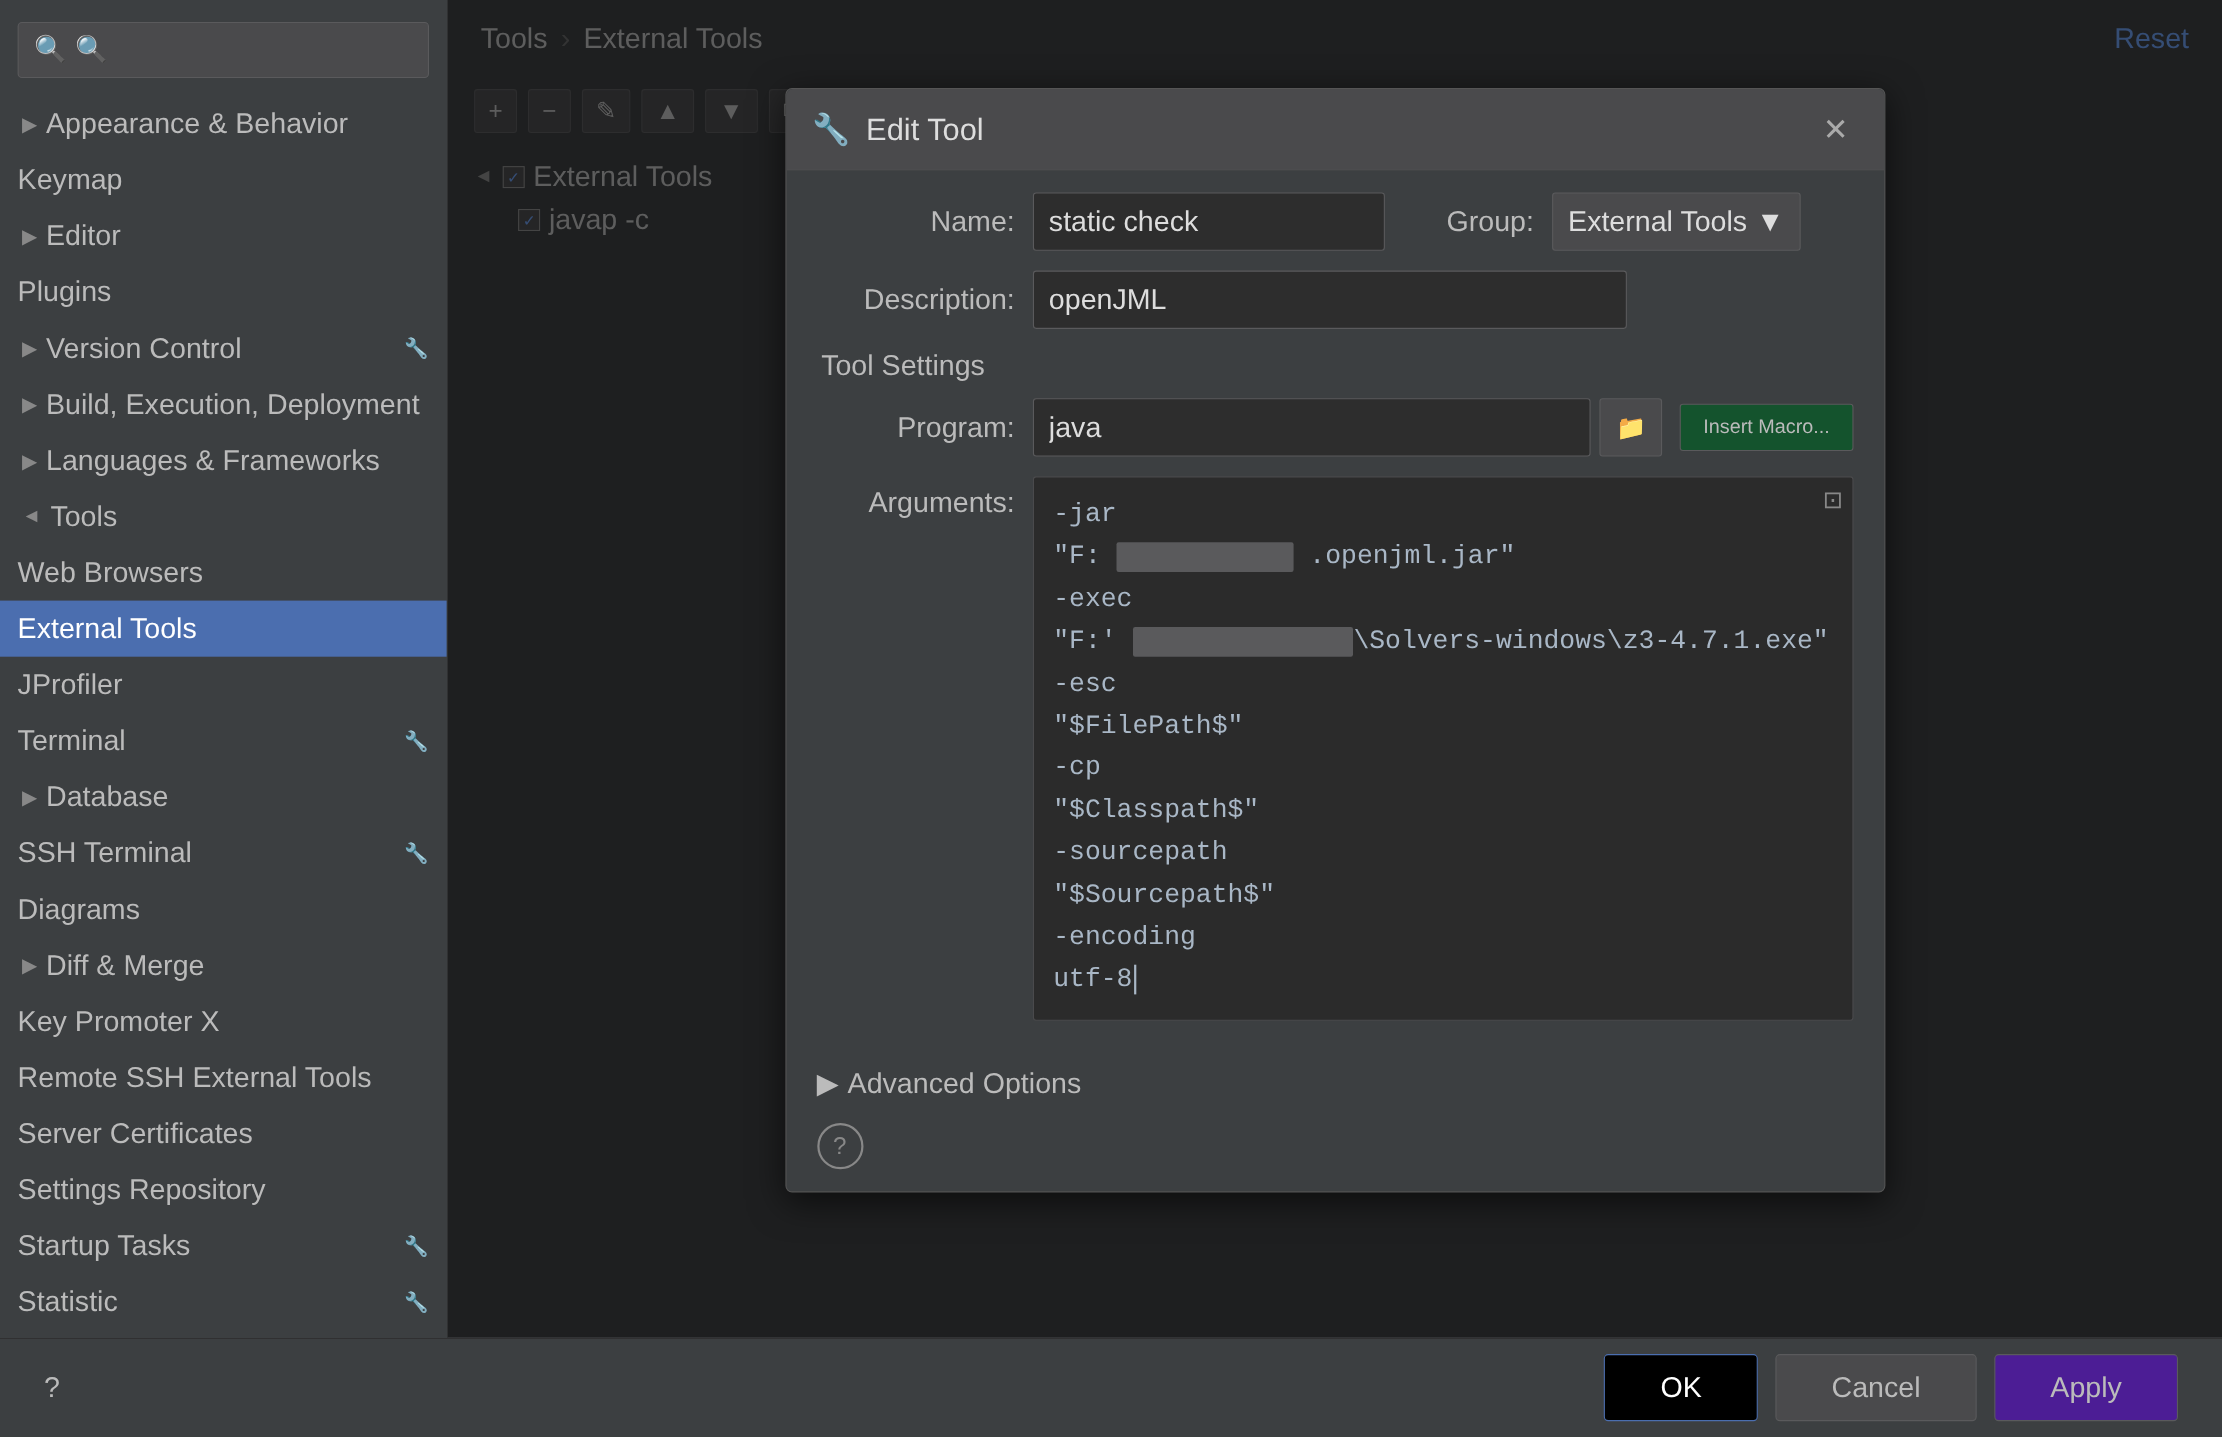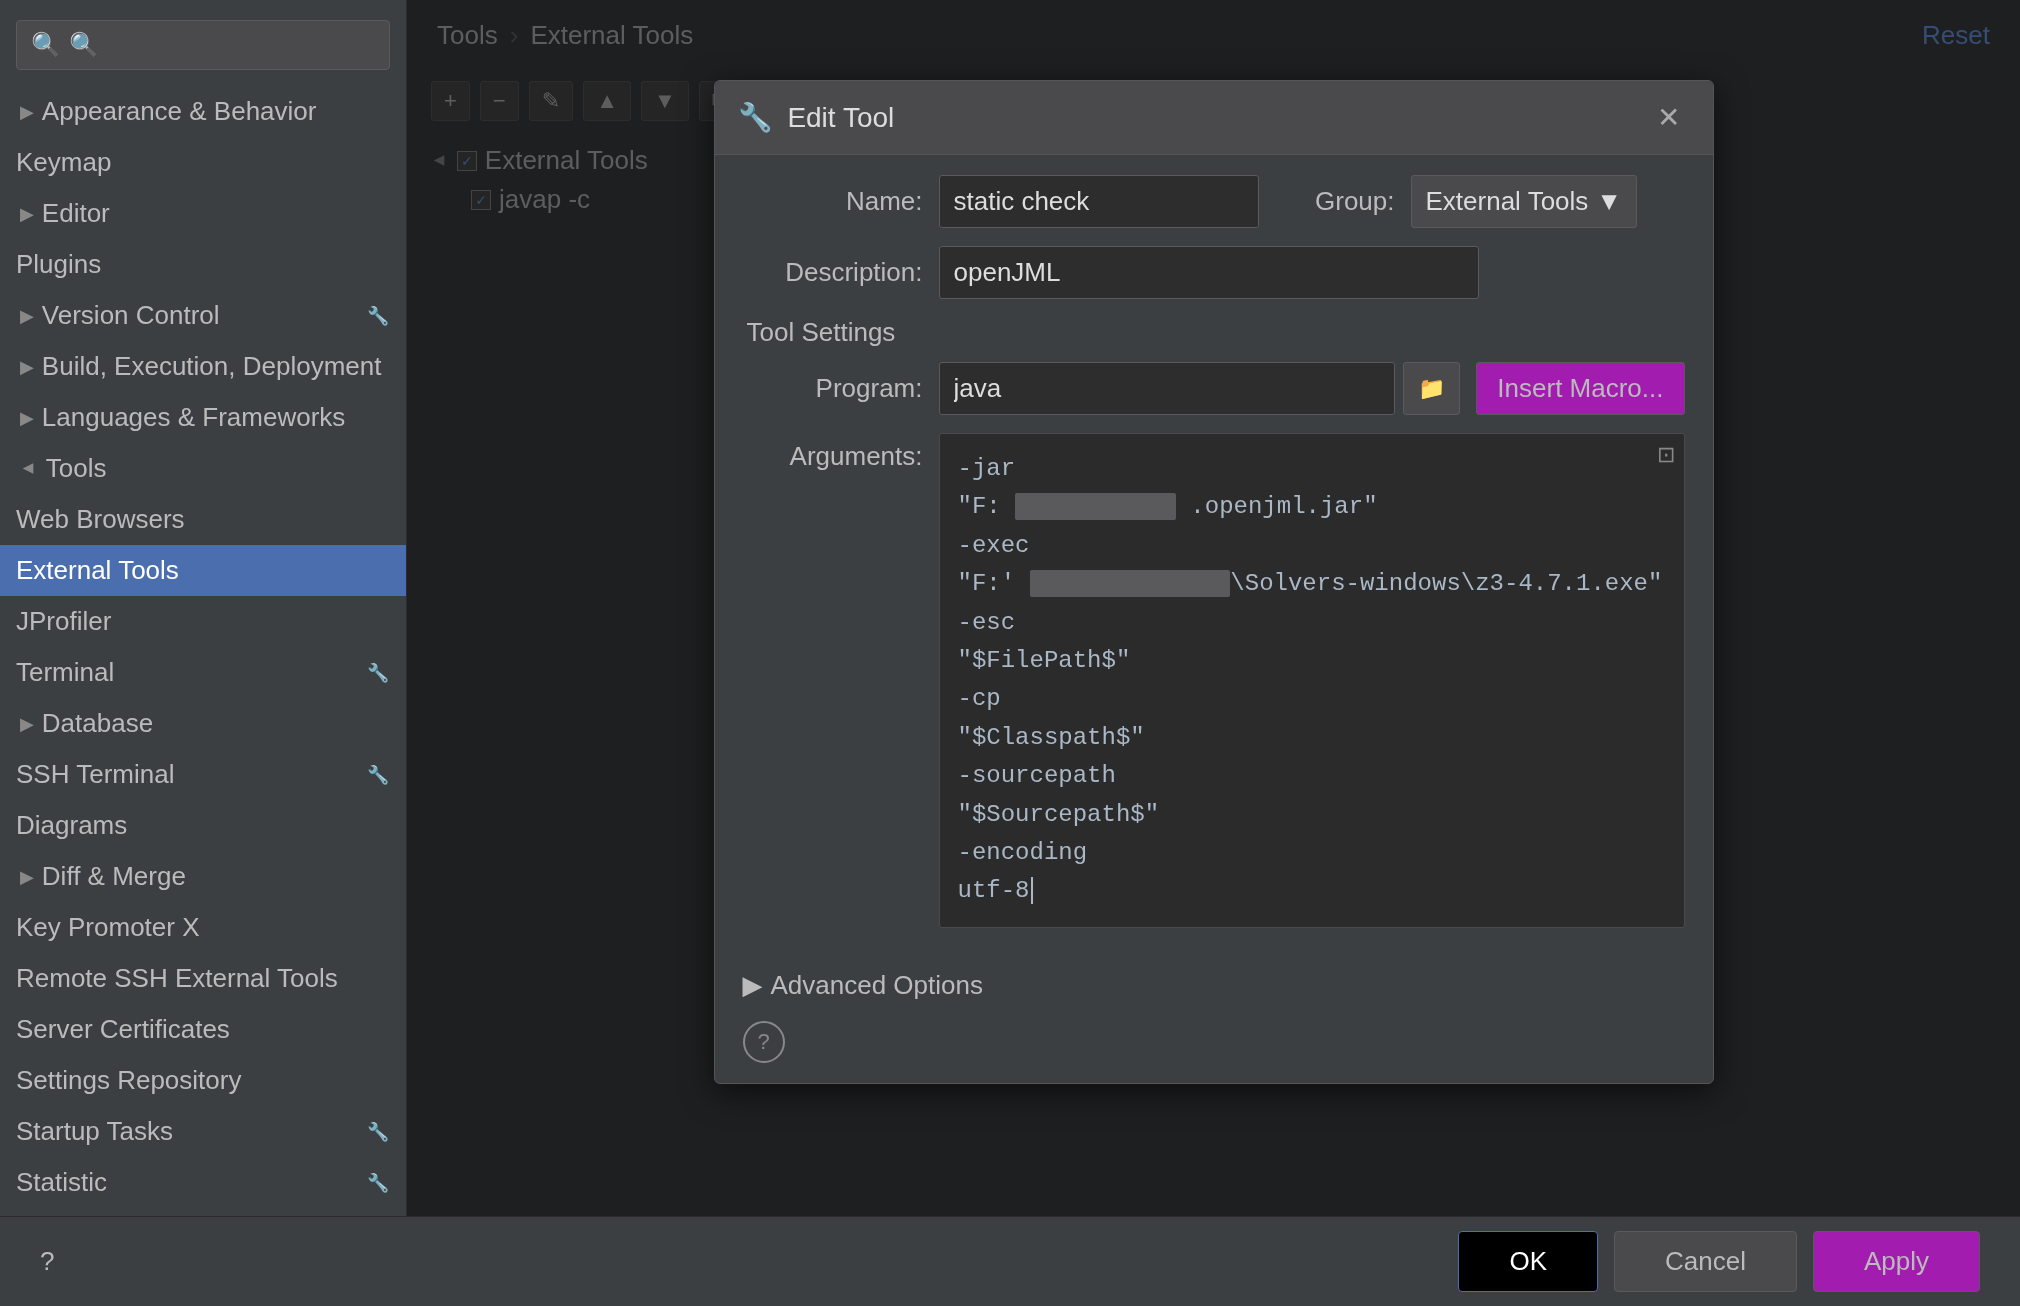--- a/index.html
+++ b/index.html
@@ -278,25 +278,25 @@
       background: #4a4a4c;
       border: 1px solid #5a5a5c;
       border-radius: 3px;
       color: #aaa;
       font-size: 22px;
       padding: 10px 14px;
       cursor: pointer;
     }
 
     .insert-macro-btn {
-      background: #a21caf;
+      background: #14532d;
       border: 1px solid #5a5a5c;
       border-radius: 3px;
       color: #bbbbbb;
-      font-size: 26px;
+      font-size: 18px;
       padding: 10px 20px;
       cursor: pointer;
       white-space: nowrap;
     }
 
     .args-area {
       background: #2b2b2b;
       border: 1px solid #4a4a4c;
       border-radius: 3px;
       padding: 16px 18px;
@@ -370,21 +370,21 @@
       background: #4a4a4c;
       border: 1px solid #5a5a5c;
       border-radius: 4px;
       color: #bbbbbb;
       font-size: 26px;
       padding: 14px 50px;
       cursor: pointer;
     }
 
     .btn-apply {
-      background: #a21caf;
+      background: #4c1d95;
       border: 1px solid #5a5a5c;
       border-radius: 4px;
       color: #bbbbbb;
       font-size: 26px;
       padding: 14px 50px;
       cursor: pointer;
     }
   </style>
 </head>
 <body>

